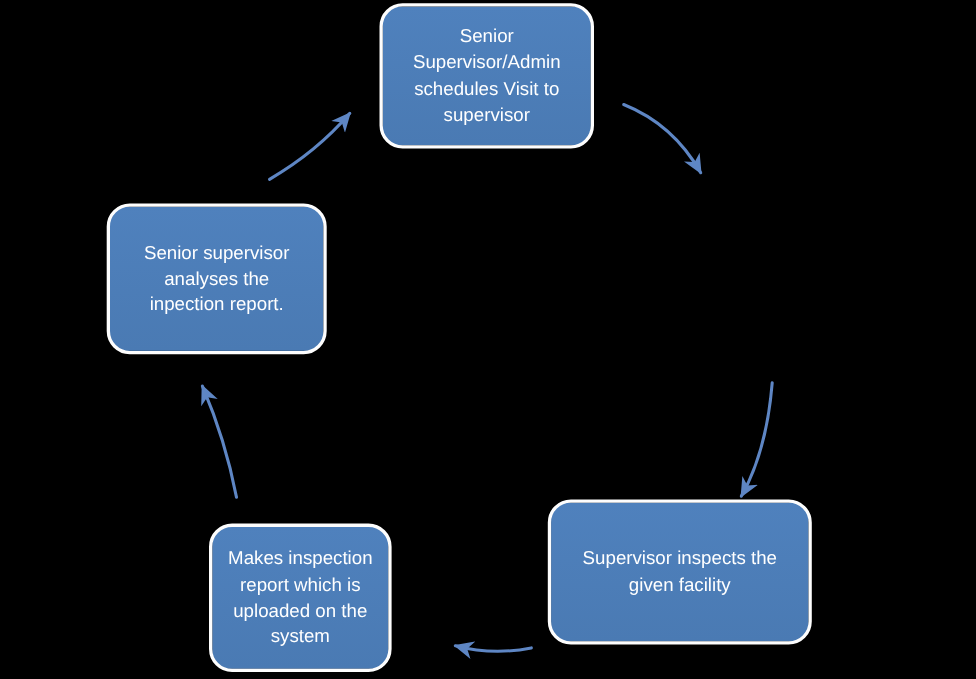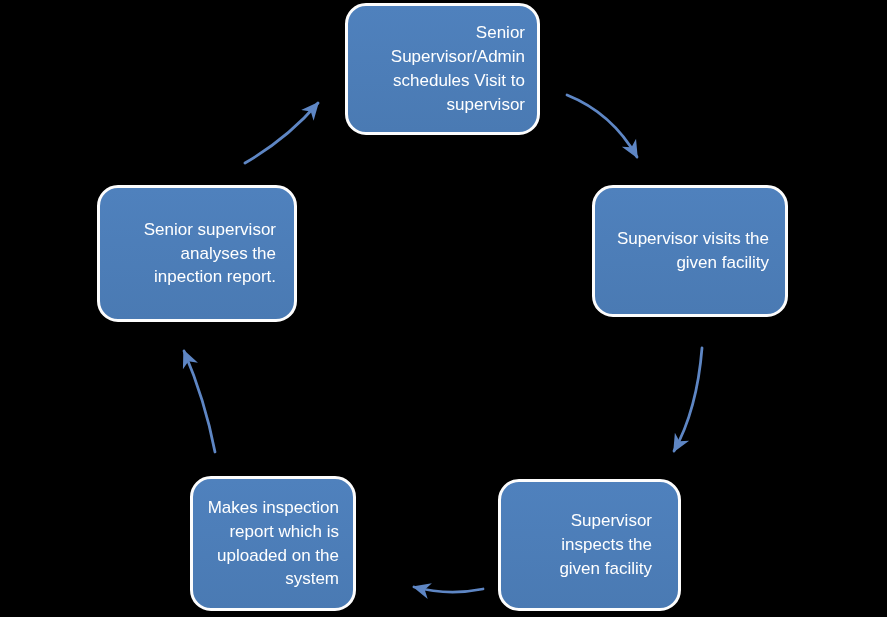--- a/index.html
+++ b/index.html
@@ -18,32 +18,32 @@
     height: 617px;
     background: var(--background);
     overflow: hidden;
     font-family: "Liberation Sans", "DejaVu Sans", sans-serif;
   }
   .node {
     position: absolute;
     display: flex;
     align-items: center;
     justify-content: center;
-    text-align: right;
+    text-align: center;
     color: var(--node-text);
     background: linear-gradient(180deg, var(--node-fill) 0%, var(--node-fill-dark) 100%);
     border: 3.5px solid var(--node-border);
     border-radius: 21px;
     font-size: 17px;
     line-height: 1.4;
     font-weight: 400;
   }
   .node-schedule { left: 345px; top: 3px;   width: 195px; height: 132px; padding: 6px 12px; }
   .node-visit    { left: 592px; top: 185px; width: 196px; height: 132px; padding: 6px 16px; }
-  .node-inspect  { left: 498px; top: 479px; width: 183px; height: 132px; padding: 6px 26px; }
+  .node-inspect  { left: 498px; top: 454px; width: 240px; height: 132px; padding: 6px 26px; }
   .node-report   { left: 190px; top: 476px; width: 166px; height: 135px; padding: 6px 14px; }
   .node-analyse  { left: 97px;  top: 185px; width: 200px; height: 137px; padding: 6px 18px; }
   #arrow-layer {
     position: absolute;
     left: 0; top: 0;
     width: 887px; height: 617px;
     pointer-events: none;
   }
   .arrow {
     fill: none;
@@ -67,23 +67,20 @@
     <path class="arrow" d="M 702 348 Q 697 410 674 451" marker-end="url(#head)"></path>
     <path class="arrow" d="M 483 589 Q 448 596 414 587" marker-end="url(#head)"></path>
     <path class="arrow" d="M 215 452 Q 205 400 184 351" marker-end="url(#head)"></path>
     <path class="arrow" d="M 245 163 Q 288 138 318 103" marker-end="url(#head)"></path>
   </svg>
 
   <div class="node node-schedule">
     <span>Senior Supervisor/Admin schedules Visit to supervisor</span>
   </div>
 
-  <div class="node node-visit">
-    <span>Supervisor visits the given facility</span>
-  </div>
 
   <div class="node node-inspect">
     <span>Supervisor inspects the given facility</span>
   </div>
 
   <div class="node node-report">
     <span>Makes inspection report which is uploaded on the system</span>
   </div>
 
   <div class="node node-analyse">

